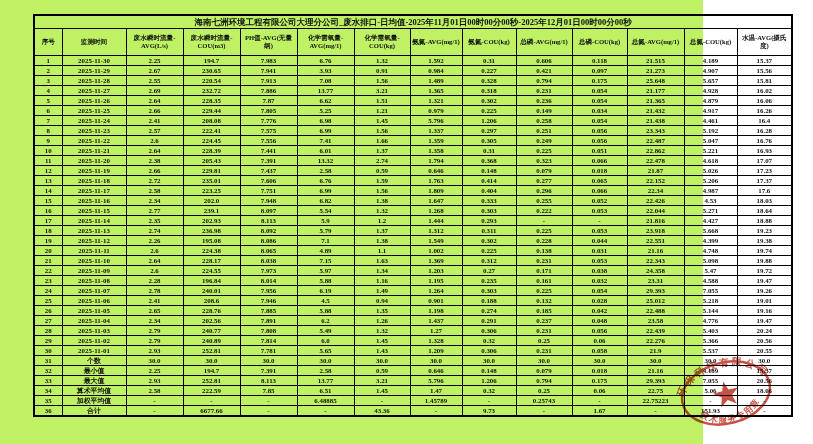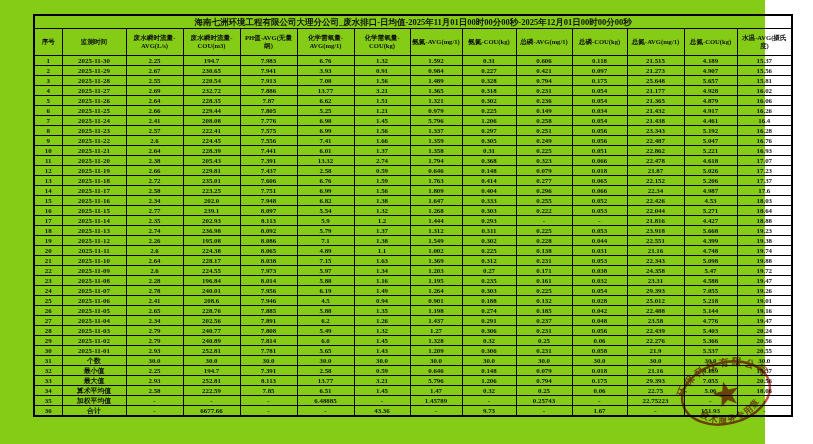--- a/index.html
+++ b/index.html
@@ -1,21 +1,21 @@
 <!DOCTYPE html>
 <html><head>
 <meta charset="utf-8">
 <style>
   html,body{margin:0;padding:0;}
   body{
     width:813px;height:444px;background:#ffffff;overflow:hidden;
     font-family:"Liberation Serif","DejaVu Serif",serif;
     -webkit-font-smoothing:antialiased;
   }
-  .page{position:relative;width:765px;height:444px;background:#84cc16;}
+  .page{position:relative;width:703px;height:444px;background:#bef264;}
   table.report{
     position:absolute;left:33px;top:14px;width:758px;
     border-collapse:collapse;table-layout:fixed;
     border:2px solid #000;
   }
   table.report td,table.report th{
     border:1px solid #000;
     padding:0 1px;
     text-align:center;vertical-align:middle;
     color:#111;

